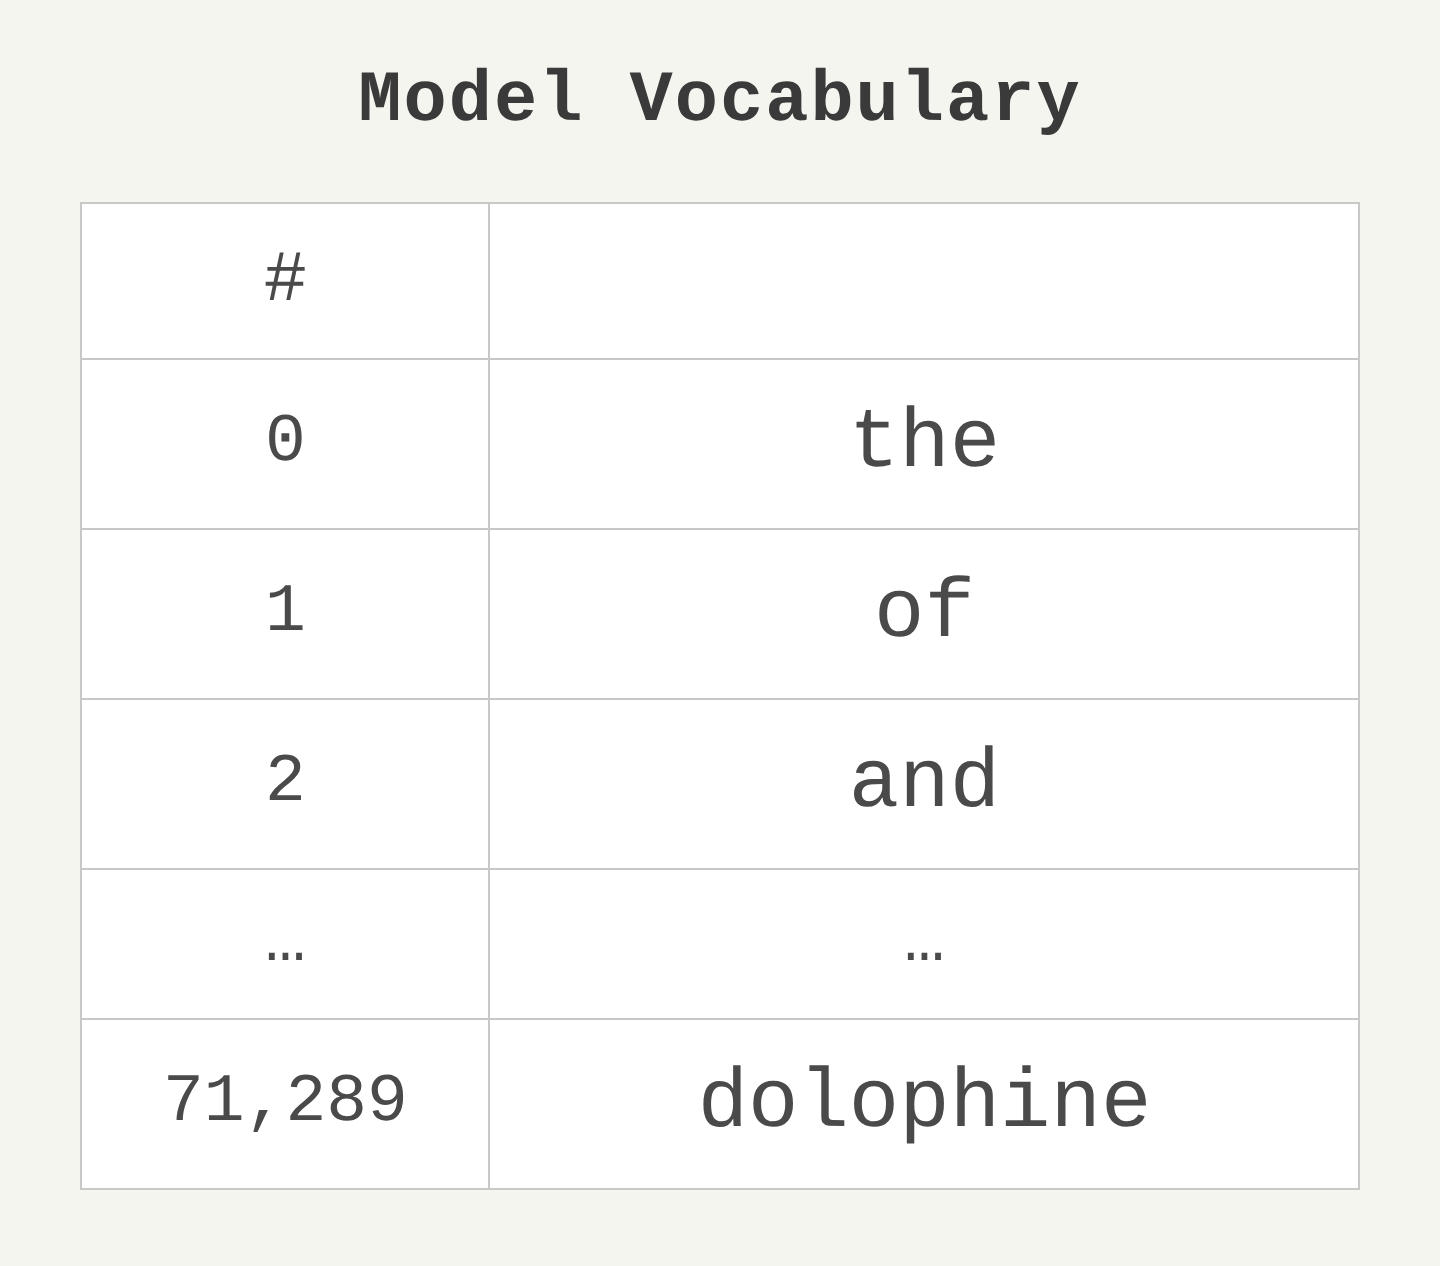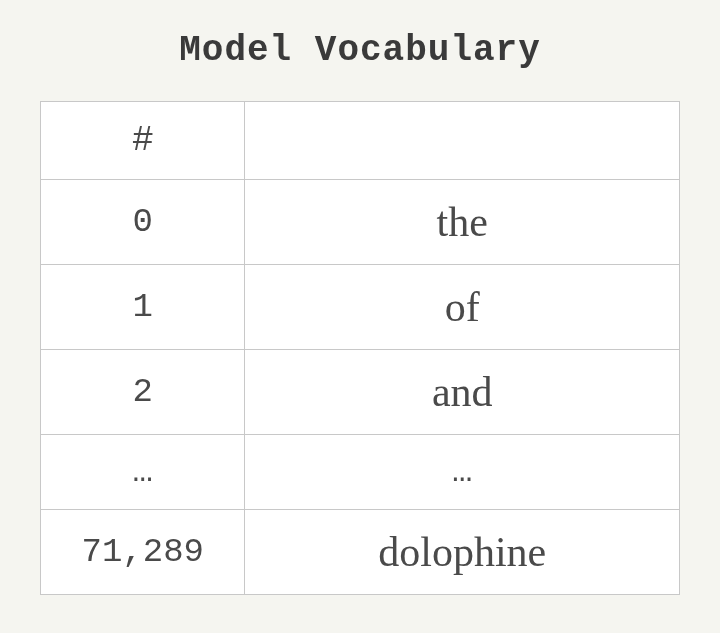--- a/index.html
+++ b/index.html
@@ -40,21 +40,20 @@
     th.index-col {
       width: 32%;
     }
     td.index-cell {
       font-size: 34px;
       text-align: center;
     }
     td.word-cell {
       font-size: 42px;
       text-align: center;
-      font-family: Liberation Serif, serif;
     }
     td.ellipsis {
       font-size: 34px;
       text-align: center;
     }
     .last-index {
       font-size: 30px;
       border-radius: 20px;
     }
   </style>

